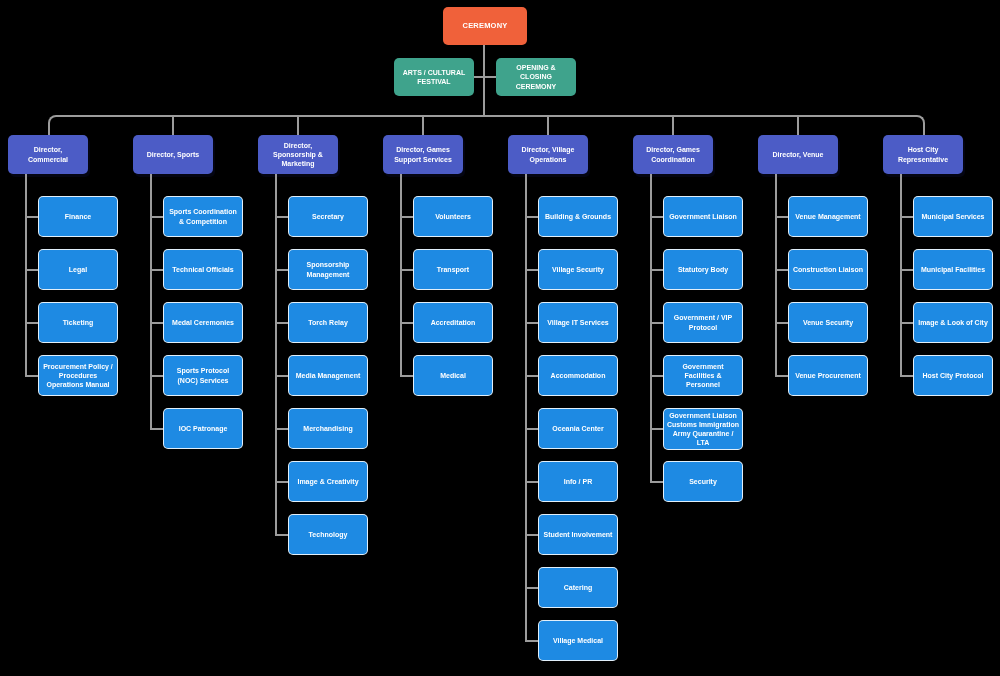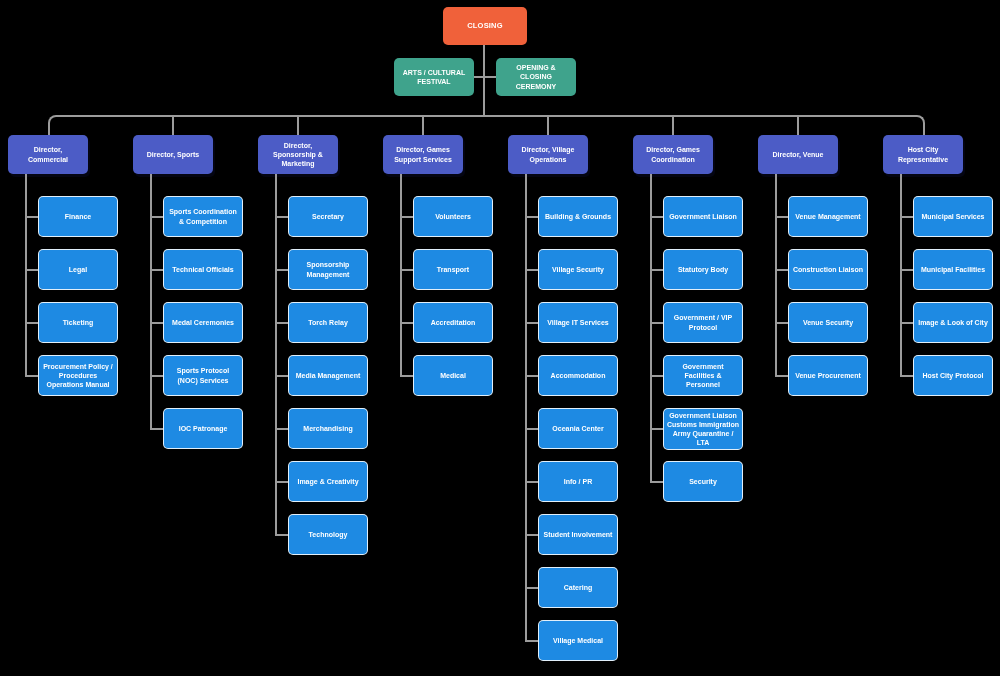--- a/index.html
+++ b/index.html
@@ -30,21 +30,21 @@
     position:absolute;left:48px;top:115px;width:877px;height:21px;background:transparent;
     border-top:2px solid #9c9c9c;border-left:2px solid #9c9c9c;border-right:2px solid #9c9c9c;
     border-radius:8px 8px 0 0;box-sizing:border-box;
   }
 </style>
 </head>
 <body>
 
 <div id="stage">
 
-  <div class="node root-node">CLOSING</div>
+  <div class="node root-node">CEREMONY</div>
 
   <div class="line" id="spine"></div>
   <div class="line" id="assist-stub"></div>
 
   <div class="node assist-node" id="assist-0">ARTS / CULTURAL FESTIVAL</div>
   <div class="node assist-node" id="assist-1">OPENING &amp; CLOSING CEREMONY</div>
 
   <div id="rail"></div>
 
   <div id="columns">

